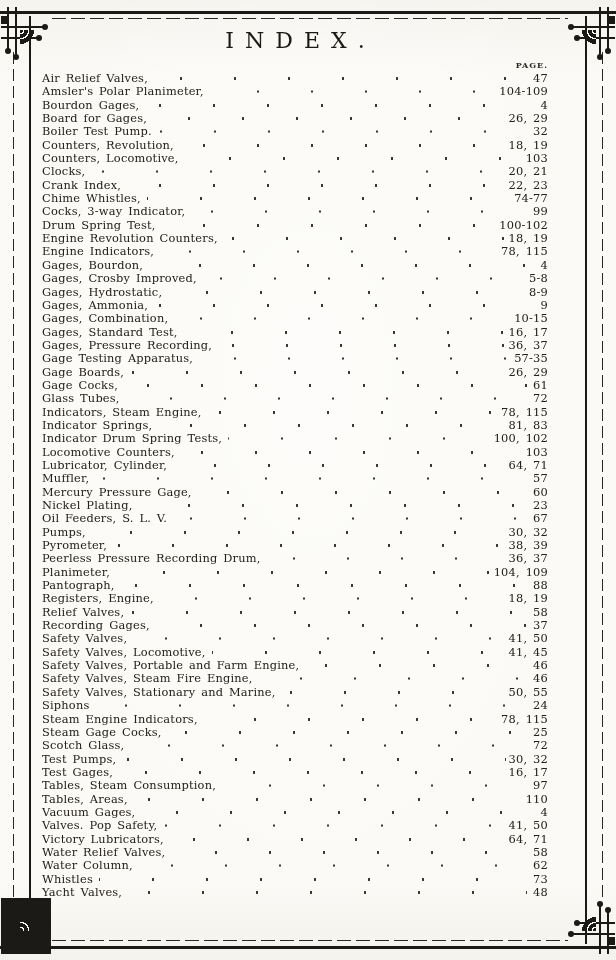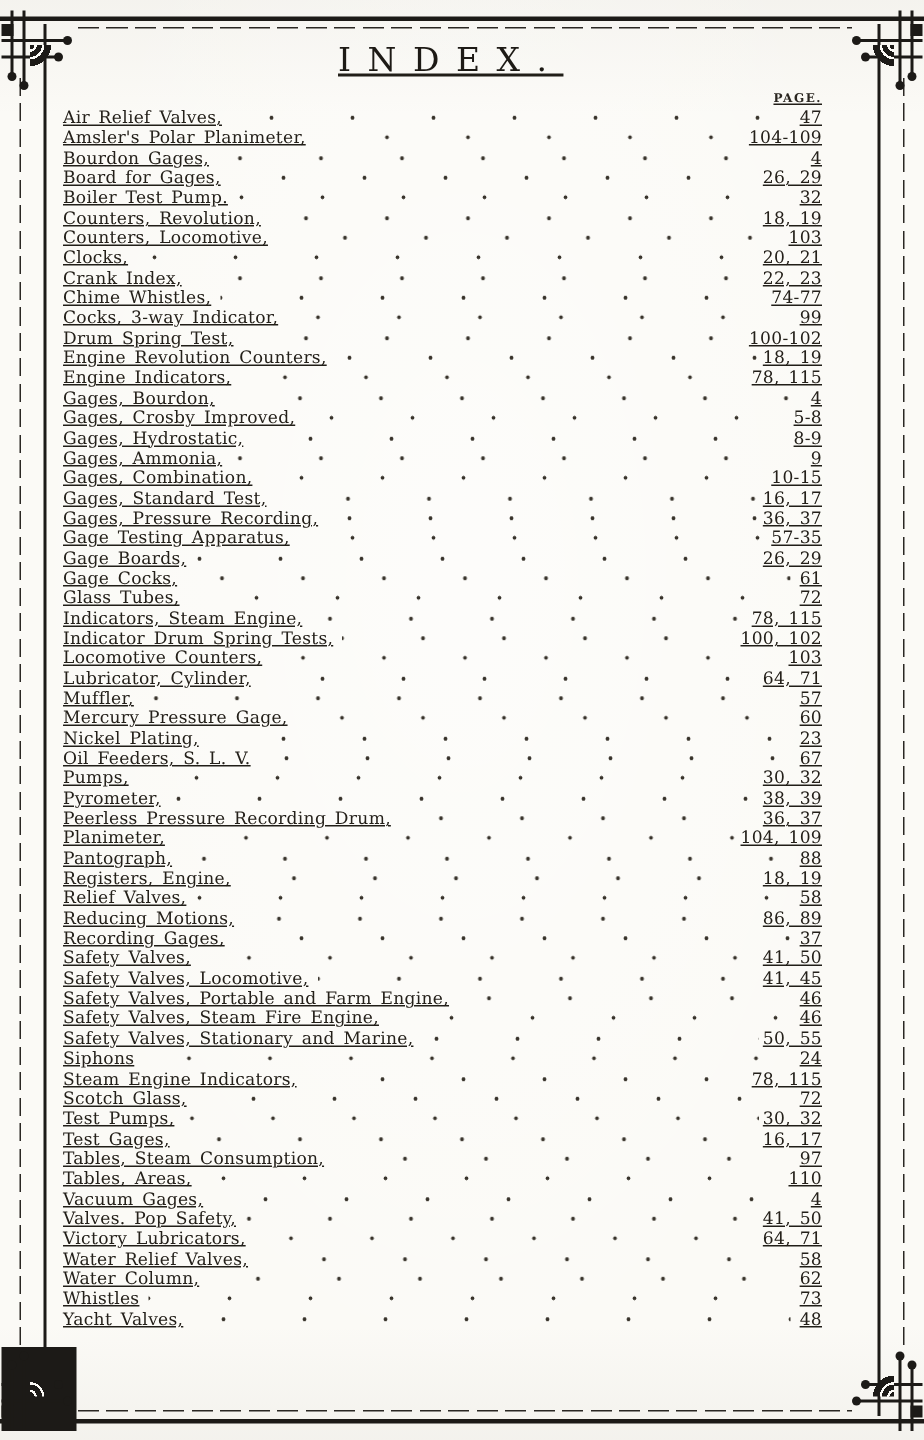--- a/index.html
+++ b/index.html
@@ -52,21 +52,21 @@
     content:"";position:absolute;bottom:-5px;left:-2px;width:6px;height:6px;
     border-radius:50%;background:#1c1a17;}
   .corner .fan{
     left:19px;top:23px;width:15px;height:15px;background:
     radial-gradient(circle at 0 0,
       #1c1a17 0 3px, #fbfaf6 3px 4.5px,
       #1c1a17 4.5px 8px, #fbfaf6 8px 9.5px,
       #1c1a17 9.5px 14px, transparent 14px);}
 
   
-  .content{position:absolute;left:42px;right:68px;top:28px;text-decoration:underline;}
+  .content{position:absolute;left:42px;right:68px;top:28px;}
   .index-title{
     margin:0;text-align:center;font-size:22px;font-weight:500;
     letter-spacing:11px;text-indent:11px;color:#1d1a15;
   }
   .page-label{
     text-align:right;font-size:8px;font-weight:bold;letter-spacing:1px;
     margin-top:7px;color:#2a2620;
   }
   .index-list{margin-top:2px;}
   .row{
@@ -257,20 +257,25 @@
         <span class="t">Glass Tubes,</span>
         <span class="leader" style="background-position: 18px 72%;"></span>
         <span class="p">72</span>
       </div>
       <div class="row">
         <span class="t">Indicators, Steam Engine,</span>
         <span class="leader" style="background-position: 39px 72%;"></span>
         <span class="p">78, 115</span>
       </div>
       <div class="row">
+        <span class="t">Indicator Springs,</span>
+        <span class="leader" style="background-position: 6px 72%;"></span>
+        <span class="p">81, 83</span>
+      </div>
+      <div class="row">
         <span class="t">Indicator Drum Spring Tests,</span>
         <span class="leader" style="background-position: 27px 72%;"></span>
         <span class="p">100, 102</span>
       </div>
       <div class="row">
         <span class="t">Locomotive Counters,</span>
         <span class="leader" style="background-position: 48px 72%;"></span>
         <span class="p">103</span>
       </div>
       <div class="row">
@@ -327,25 +332,20 @@
         <span class="t">Registers, Engine,</span>
         <span class="leader" style="background-position: 9px 72%;"></span>
         <span class="p">18, 19</span>
       </div>
       <div class="row">
         <span class="t">Relief Valves,</span>
         <span class="leader" style="background-position: 30px 72%;"></span>
         <span class="p">58</span>
       </div>
       <div class="row">
-        <span class="t">Reducing Motions,</span>
-        <span class="leader" style="background-position: 51px 72%;"></span>
-        <span class="p">86, 89</span>
-      </div>
-      <div class="row">
         <span class="t">Recording Gages,</span>
         <span class="leader" style="background-position: 18px 72%;"></span>
         <span class="p">37</span>
       </div>
       <div class="row">
         <span class="t">Safety Valves,</span>
         <span class="leader" style="background-position: 6px 72%;"></span>
         <span class="p">41, 50</span>
       </div>
       <div class="row">
@@ -372,20 +372,25 @@
         <span class="t">Siphons</span>
         <span class="leader" style="background-position: 3px 72%;"></span>
         <span class="p">24</span>
       </div>
       <div class="row">
         <span class="t">Steam Engine Indicators,</span>
         <span class="leader" style="background-position: 24px 72%;"></span>
         <span class="p">78, 115</span>
       </div>
       <div class="row">
+        <span class="t">Steam Gage Cocks,</span>
+        <span class="leader" style="background-position: 45px 72%;"></span>
+        <span class="p">25</span>
+      </div>
+      <div class="row">
         <span class="t">Scotch Glass,</span>
         <span class="leader" style="background-position: 12px 72%;"></span>
         <span class="p">72</span>
       </div>
       <div class="row">
         <span class="t">Test Pumps,</span>
         <span class="leader" style="background-position: 33px 72%;"></span>
         <span class="p">30, 32</span>
       </div>
       <div class="row">

